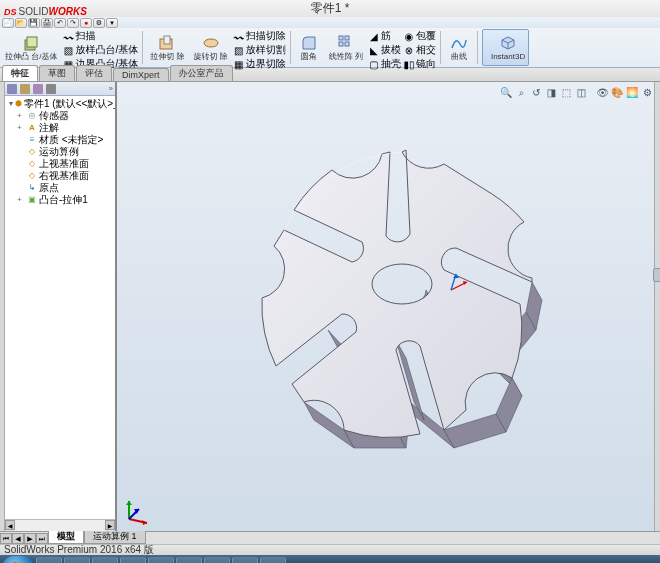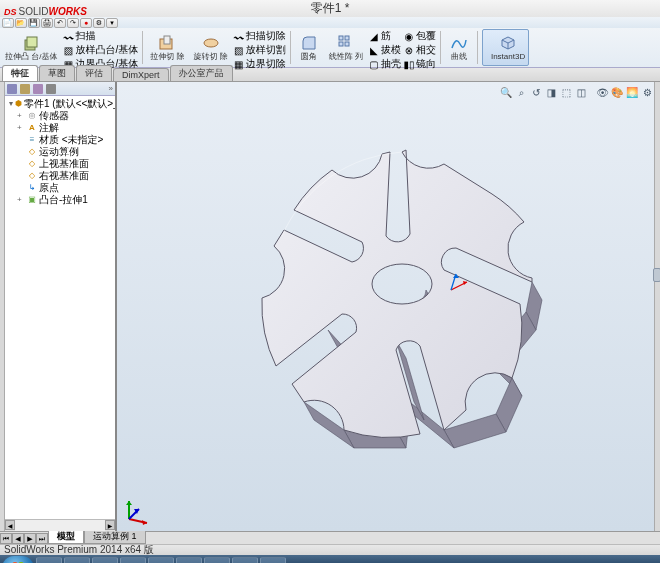--- a/index.html
+++ b/index.html
@@ -451,21 +451,21 @@
     <div class="btab-nav-btn">⏮</div>
     <div class="btab-nav-btn">◀</div>
     <div class="btab-nav-btn">▶</div>
     <div class="btab-nav-btn">⏭</div>
   </div>
   <div class="btab active">模型</div>
   <div class="btab">运动算例 1</div>
 </div>
 
 <div class="status">
-  <span>SolidWorks Premium 2014 x64 版</span>
+  <span>SolidWorks Premium 2016 x64 版</span>
 </div>
 
 <div class="taskbar">
   <div class="start-orb">
     <svg width="16" height="16">
         <circle cx="5" cy="5" r="3" fill="#f25022"></circle>
         <circle cx="11" cy="5" r="3" fill="#7fba00"></circle>
         <circle cx="5" cy="11" r="3" fill="#00a4ef"></circle>
         <circle cx="11" cy="11" r="3" fill="#ffb900"></circle>
       </svg>

